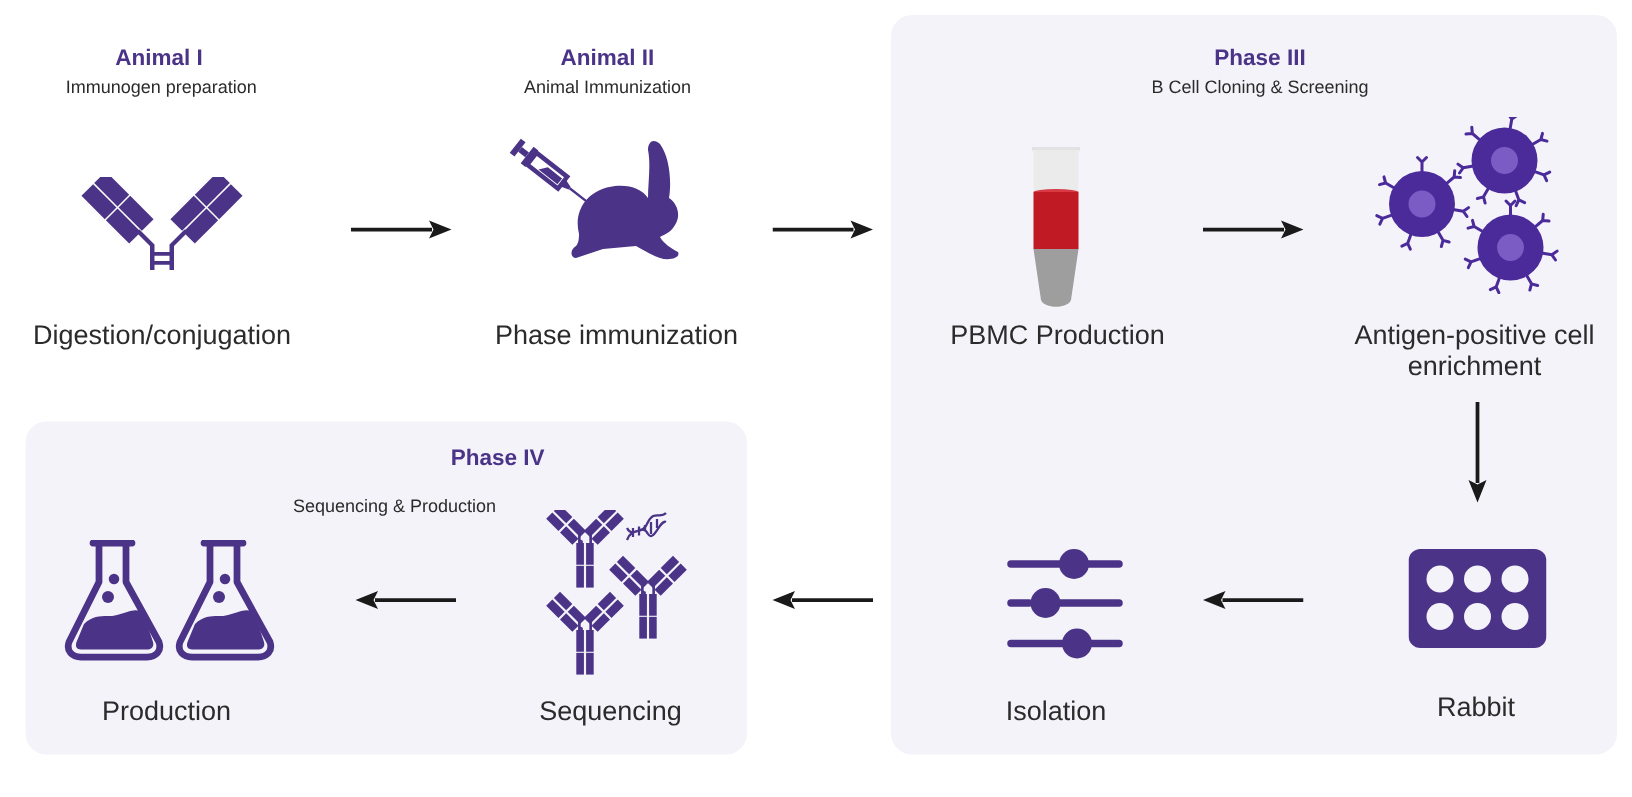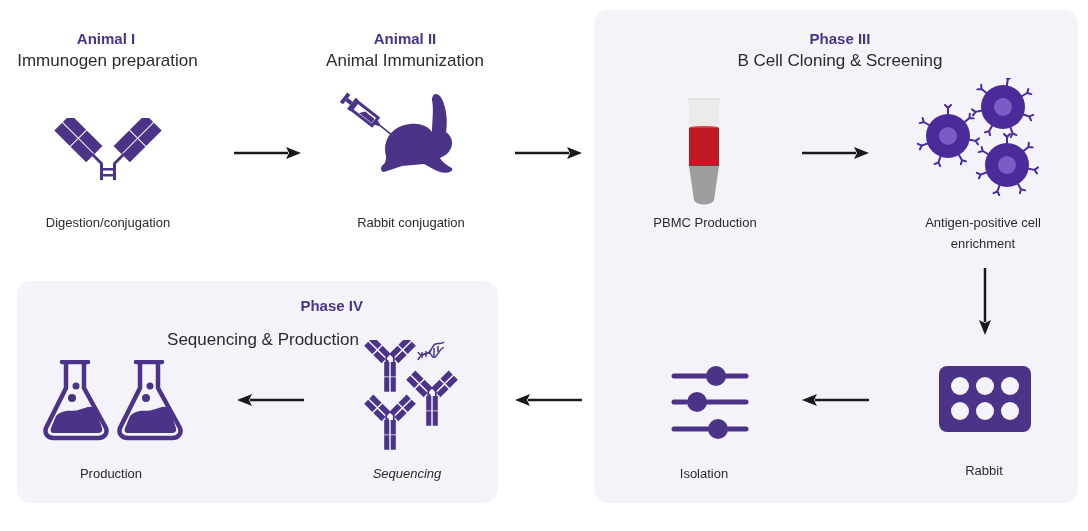--- a/index.html
+++ b/index.html
@@ -1,21 +1,21 @@
 <!DOCTYPE html>
 <html><head>
 <meta charset="utf-8">
 <style>
   html, body { margin:0; padding:0; }
   body { width:1088px; height:531px; background:#ffffff; position:relative; overflow:hidden;
          font-family:"Liberation Sans", sans-serif; color:#2b2b2b; }
   .panel { position:absolute; background:#f4f3fa; border-radius:14px; }
   .phase-title { position:absolute; text-align:center; font-weight:bold; color:#4b3488; font-size:15px; }
-  .phase-sub { position:absolute; text-align:center; font-size:17px; color:#2b2b2b; }
-  .label { position:absolute; text-align:center; font-size:13px; color:#2b2b2b; line-height:20px; }
+  .phase-sub { position:absolute; text-align:center; font-size:12px; color:#2b2b2b; }
+  .label { position:absolute; text-align:center; font-size:18px; color:#2b2b2b; line-height:20px; }
   .icon { position:absolute; }
   .arrow { position:absolute; }
 </style>
 </head>
 <body>
 
 <div class="panel" style="left:594px;top:10px;width:484px;height:493px;"></div>
 <div class="panel" style="left:17px;top:281px;width:481px;height:222px;"></div>
 
 <div class="phase-title" style="left:0;top:30px;width:212px;">Animal I</div>
@@ -223,20 +223,20 @@
 <svg class="arrow" style="left:514px;top:392px;" width="68" height="16" viewBox="0 0 68 16">
   <line x1="14" y1="8" x2="68" y2="8" stroke="#1a1a1a" stroke-width="2.5"></line>
   <path d="M16 2 L1 8 L16 14 L13 8 Z" fill="#1a1a1a"></path>
 </svg>
 <svg class="arrow" style="left:236px;top:392px;" width="68" height="16" viewBox="0 0 68 16">
   <line x1="14" y1="8" x2="68" y2="8" stroke="#1a1a1a" stroke-width="2.5"></line>
   <path d="M16 2 L1 8 L16 14 L13 8 Z" fill="#1a1a1a"></path>
 </svg>
 
 <div class="label" style="left:8px;top:213px;width:200px;">Digestion/conjugation</div>
-<div class="label" style="left:311px;top:213px;width:200px;">Rabbit conjugation</div>
+<div class="label" style="left:311px;top:213px;width:200px;">Phase immunization</div>
 <div class="label" style="left:605px;top:213px;width:200px;">PBMC Production</div>
 <div class="label" style="left:868px;top:213px;width:230px;">Antigen-positive cell</div>
 <div class="label" style="left:868px;top:234px;width:230px;">enrichment</div>
 <div class="label" style="left:884px;top:461px;width:200px;">Rabbit</div>
 <div class="label" style="left:604px;top:464px;width:200px;">Isolation</div>
-<div class="label" style="left:307px;top:464px;width:200px;font-style:italic;">Sequencing</div>
+<div class="label" style="left:307px;top:464px;width:200px;">Sequencing</div>
 <div class="label" style="left:11px;top:464px;width:200px;">Production</div>
 
 </body></html>

